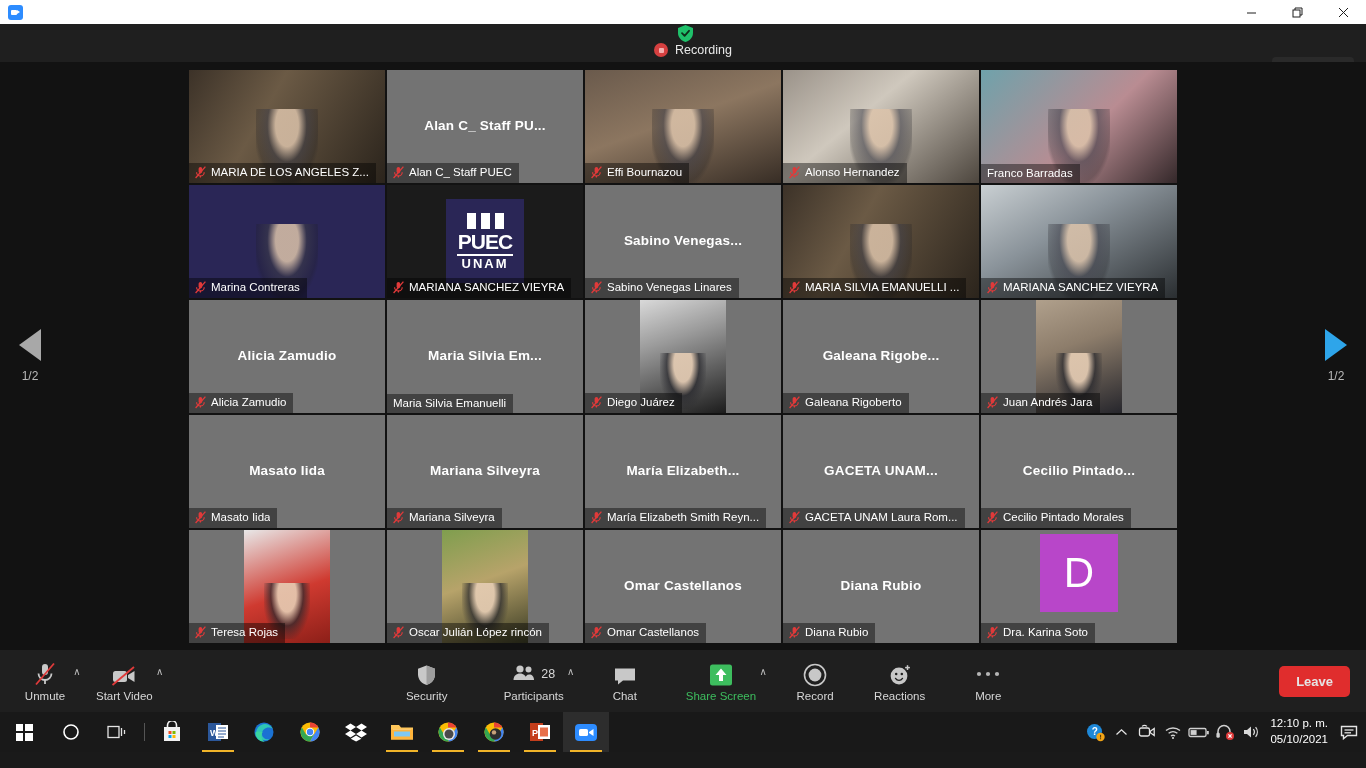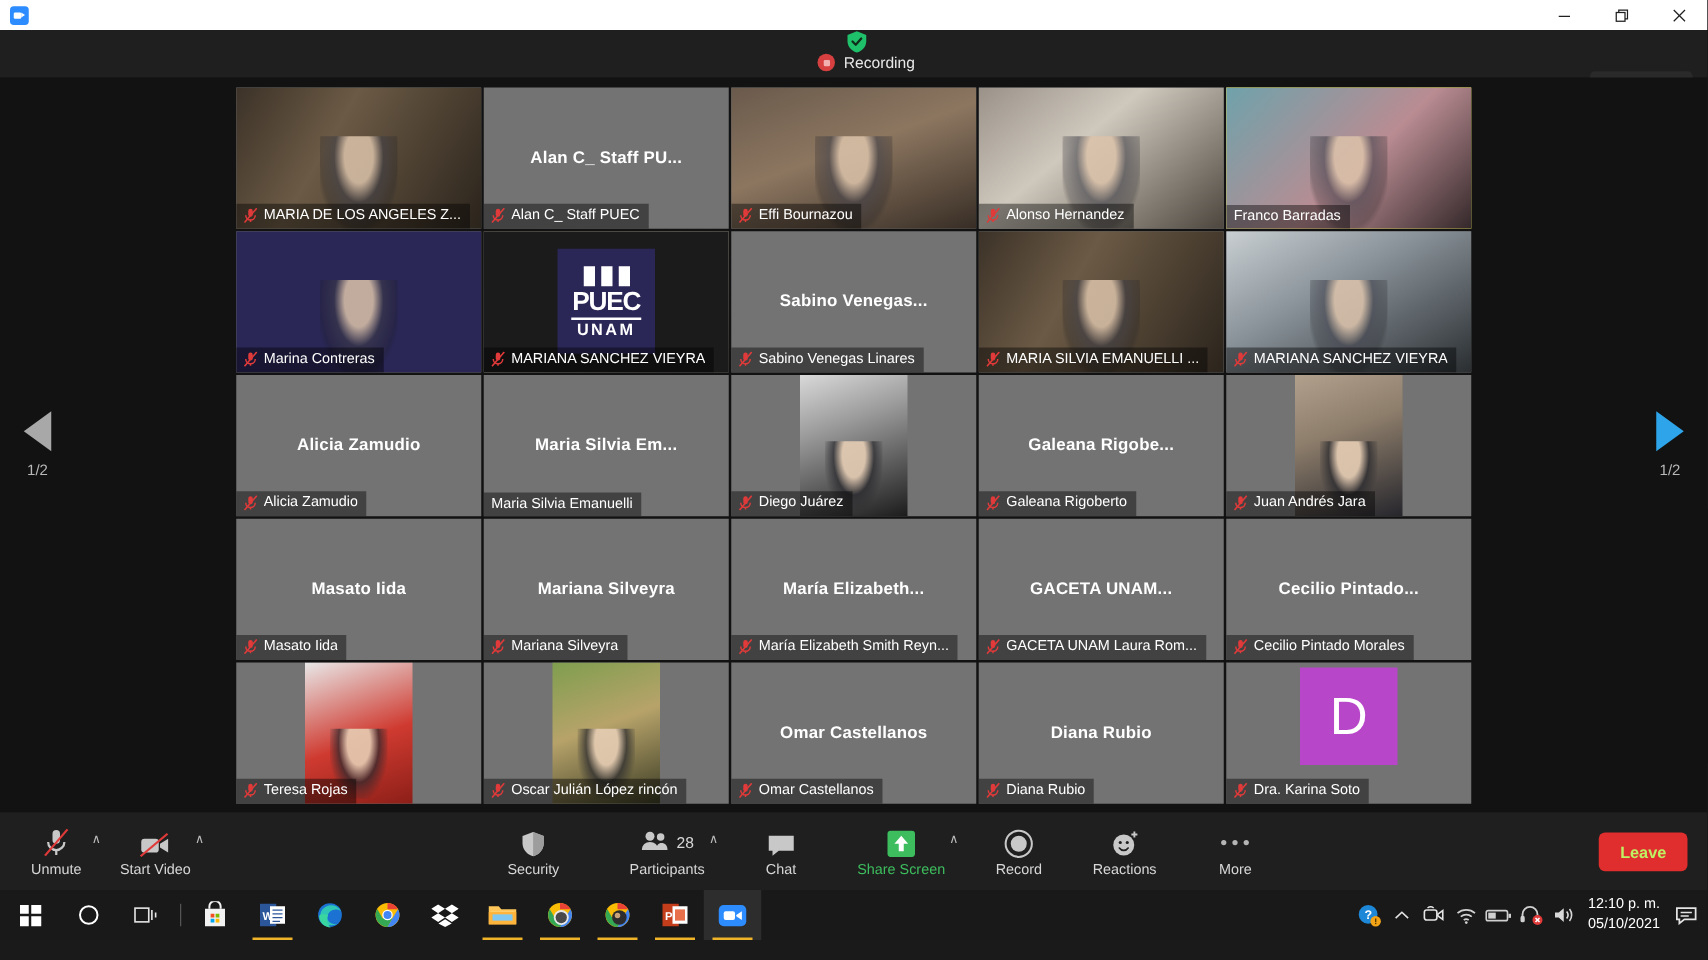--- a/index.html
+++ b/index.html
@@ -149,21 +149,21 @@
   }
   .tool .lbl { font-size: 11.5px; color: #d7d7d7; white-space: nowrap; }
   .tool .ico { height: 26px; display: flex; align-items: flex-end; justify-content: center; }
   .caret {
     width: 14px; height: 62px; display: flex; align-items: center; justify-content: center;
     cursor: pointer; color: #bdbdbd; font-size: 10px; padding-bottom: 16px;
   }
   .caret span { display: block; transform: translateY(-2px); }
   .leave-btn {
     margin-left: auto; margin-right: 16px;
-    background: #e02d2d; color: #bef264;
+    background: #e02d2d; color: #e5e5e5;
     font-size: 13px; font-weight: bold;
     padding: 8px 17px; border-radius: 5px; border: none;
     cursor: pointer; font-family: "Liberation Sans", sans-serif;
   }
   .pcount { font-size: 12.5px; color: #d7d7d7; margin-left: 3px; }
 
   
   .taskbar {
     height: 40px; background: #191919;
     display: flex; align-items: center;

